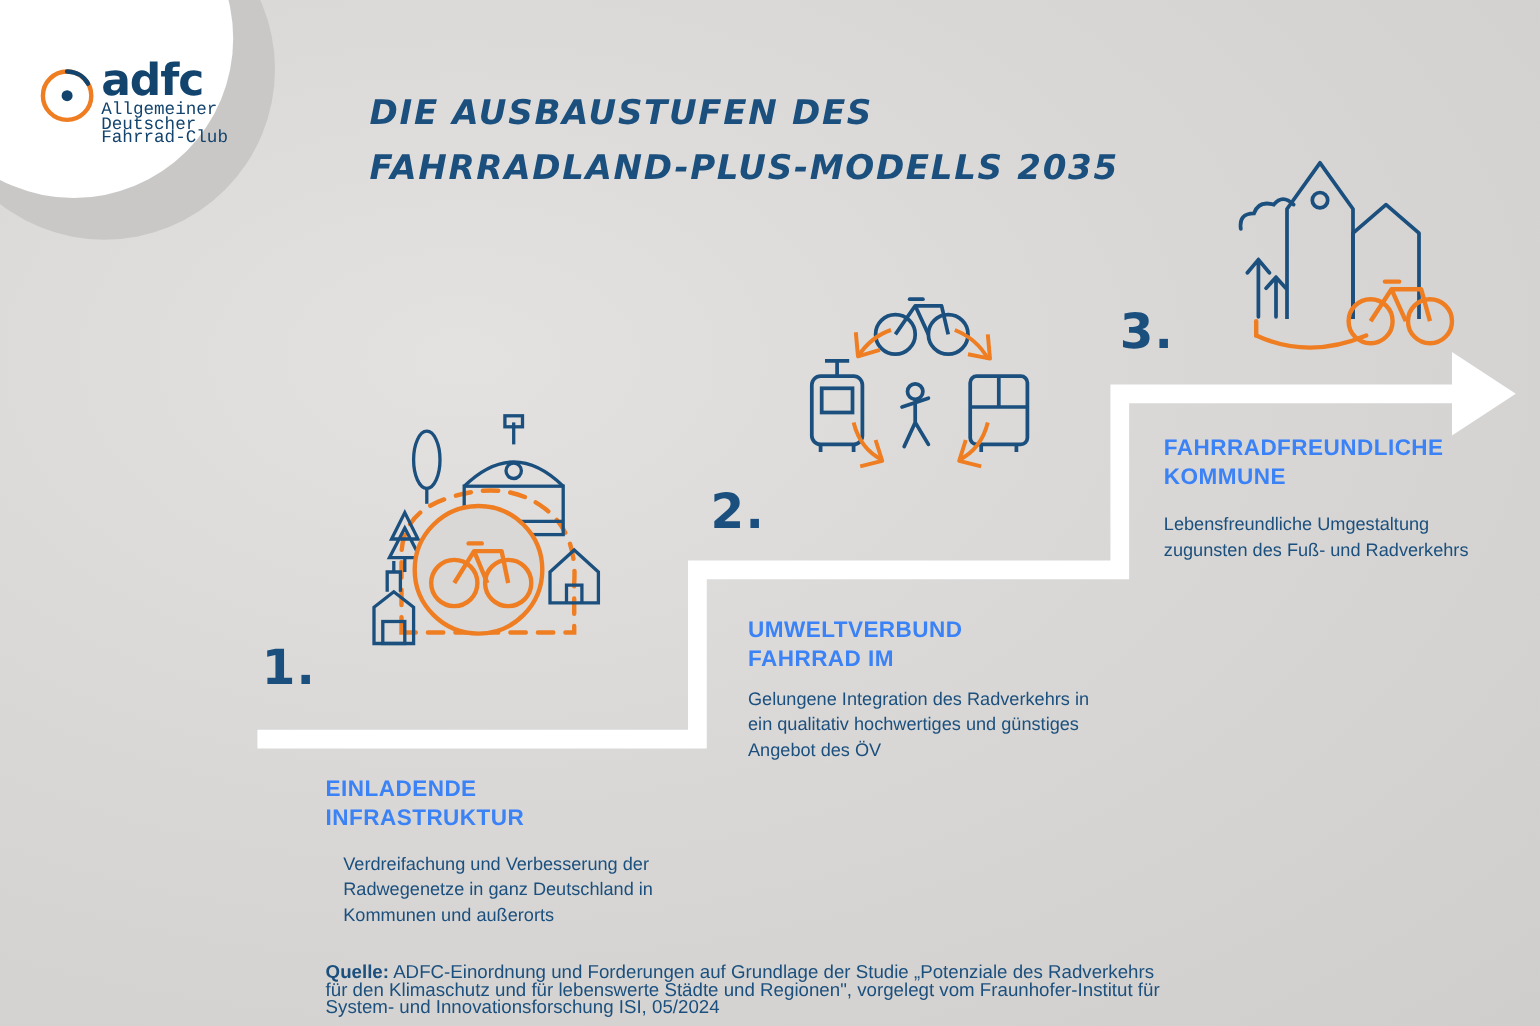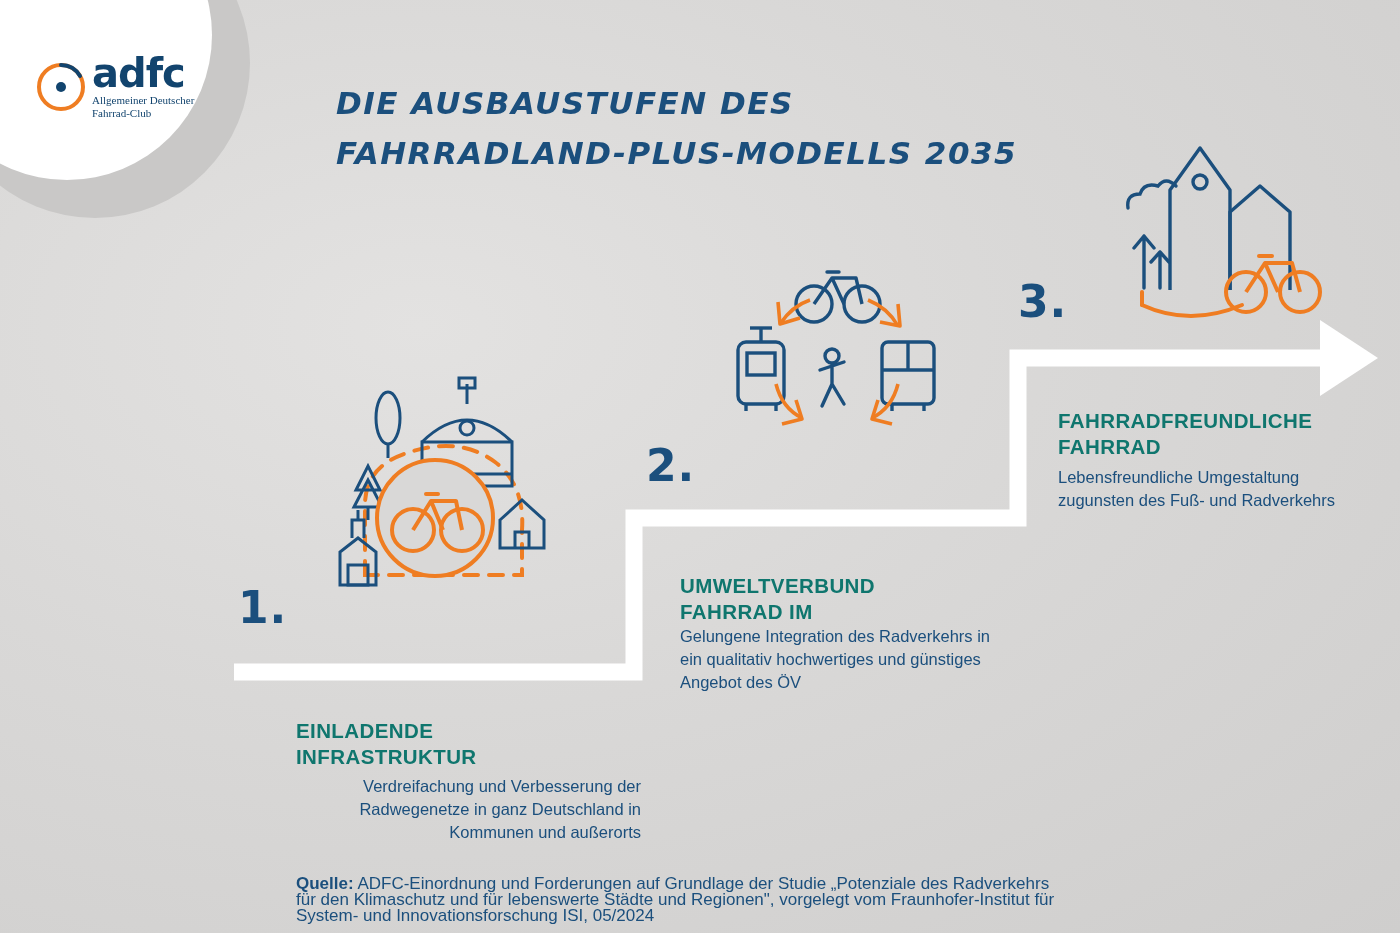--- a/index.html
+++ b/index.html
@@ -14,41 +14,40 @@
     background:#c9c8c7;
   }
   .logo-inner{
     position:absolute;left:-78px;top:-110px;width:290px;height:290px;border-radius:50%;
     background:#ffffff;
   }
   .logo-content{position:absolute;left:34px;top:56px;width:200px;height:80px;}
   .logo-mark{position:absolute;left:0;top:4px;width:54px;height:54px;}
   .logo-text{position:absolute;left:58px;top:-4px;}
   .logo-adfc{font-size:40px;font-weight:bold;color:#12446e;letter-spacing:-1px;line-height:42px;font-family:"DejaVu Sans", sans-serif;}
-  .logo-sub{font-size:11px;color:#12446e;line-height:12.5px;font-family:Liberation Serif, serif;}
+  .logo-sub{font-size:16px;color:#12446e;line-height:12.5px;font-family:Liberation Mono, monospace;}
 
   .title{
     position:absolute;left:336px;top:78px;width:760px;
     font-family:"DejaVu Sans", sans-serif;
     font-weight:bold;font-size:31px;line-height:50px;color:#1b4f7d;
     letter-spacing:1.5px;
     font-style:italic;
   }
 
   
   .stairs{position:absolute;left:0;top:0;width:1400px;height:933px;pointer-events:none;}
 
   .step-num{
     position:absolute;font-family:"DejaVu Sans",sans-serif;font-weight:bold;
     color:#1b4f7d;font-size:44px;letter-spacing:1px;
   }
   .head{
-    position:absolute;color:#0f766e;font-weight:bold;font-size:20.5px;line-height:26px;
+    position:absolute;color:#3b82f6;font-weight:bold;font-size:20.5px;line-height:26px;
     letter-spacing:.4px;
-    margin-top:13px;
   }
   .body{
     position:absolute;color:#1b4f7d;font-size:16.5px;line-height:23px;font-weight:normal;
   }
   .ico{position:absolute;}
   .source{
     position:absolute;left:296px;top:876px;width:760px;color:#1b4f7d;font-size:17px;line-height:16px;
   }
   .source b{font-weight:bold;}
 </style>
@@ -109,21 +108,21 @@
   <circle cx="103" cy="160" r="21" fill="none" stroke="#ef7d22" stroke-width="4"></circle>
   <circle cx="152" cy="160" r="21" fill="none" stroke="#ef7d22" stroke-width="4"></circle>
   <path d="M103 160 L121 131 L146 131 L152 160 M121 131 L133 160" fill="none" stroke="#ef7d22" stroke-width="4" stroke-linejoin="round"></path>
   <path d="M116 124 L128 124" stroke="#ef7d22" stroke-width="4" stroke-linecap="round"></path>
 </svg>
 <div class="step-num" style="left:238px;top:582px;">1.</div>
 <div class="head" style="left:296px;top:705px;width:320px;">
   <div>EINLADENDE</div>
   <div>INFRASTRUKTUR</div>
 </div>
-<div class="body" style="left:293px;top:775px;width:348px;text-align:right;">Verdreifachung und Verbesserung der Radwegenetze in ganz Deutschland in Kommunen und außerorts</div>
+<div class="body" style="left:312px;top:775px;width:348px;">Verdreifachung und Verbesserung der Radwegenetze in ganz Deutschland in Kommunen und außerorts</div>
 
 <svg class="ico" style="left:722px;top:258px;width:230px;height:200px;" viewBox="0 0 230 200">
 
   <circle cx="92" cy="46" r="18" fill="none" stroke="#1b4f7d" stroke-width="3.4"></circle>
   <circle cx="140" cy="46" r="18" fill="none" stroke="#1b4f7d" stroke-width="3.4"></circle>
   <path d="M92 46 L110 20 L134 20 L140 46 M110 20 L122 46" fill="none" stroke="#1b4f7d" stroke-width="3.4" stroke-linejoin="round"></path>
   <path d="M105 14 L117 14" stroke="#1b4f7d" stroke-width="3.4" stroke-linecap="round"></path>
 
   <rect x="16" y="84" width="46" height="62" rx="8" fill="none" stroke="#1b4f7d" stroke-width="3.4"></rect>
   <rect x="25" y="95" width="28" height="22" fill="none" stroke="#1b4f7d" stroke-width="3.4"></rect>
@@ -173,19 +172,19 @@
   <path d="M24 175 L24 162" stroke="#ef7d22" stroke-width="4" stroke-linecap="round"></path>
 
   <circle cx="128" cy="162" r="20" fill="none" stroke="#ef7d22" stroke-width="4"></circle>
   <circle cx="182" cy="162" r="20" fill="none" stroke="#ef7d22" stroke-width="4"></circle>
   <path d="M128 162 L147 133 L174 133 L182 162 M147 133 L160 162" fill="none" stroke="#ef7d22" stroke-width="4" stroke-linejoin="round"></path>
   <path d="M141 126 L154 126" stroke="#ef7d22" stroke-width="4" stroke-linecap="round"></path>
 </svg>
 <div class="step-num" style="left:1018px;top:276px;">3.</div>
 <div class="head" style="left:1058px;top:395px;width:320px;">
   <div>FAHRRADFREUNDLICHE</div>
-  <div>FAHRRAD</div>
+  <div>KOMMUNE</div>
 </div>
 <div class="body" style="left:1058px;top:466px;width:300px;">Lebensfreundliche Umgestaltung zugunsten des Fuß- und Radverkehrs</div>
 
 <div class="source">
   <b>Quelle:</b><span> ADFC-Einordnung und Forderungen auf Grundlage der Studie „Potenziale des Radverkehrs für den Klimaschutz und für lebenswerte Städte und Regionen", vorgelegt vom Fraunhofer-Institut für System- und Innovationsforschung ISI, 05/2024</span>
 </div>
 
 </body></html>

